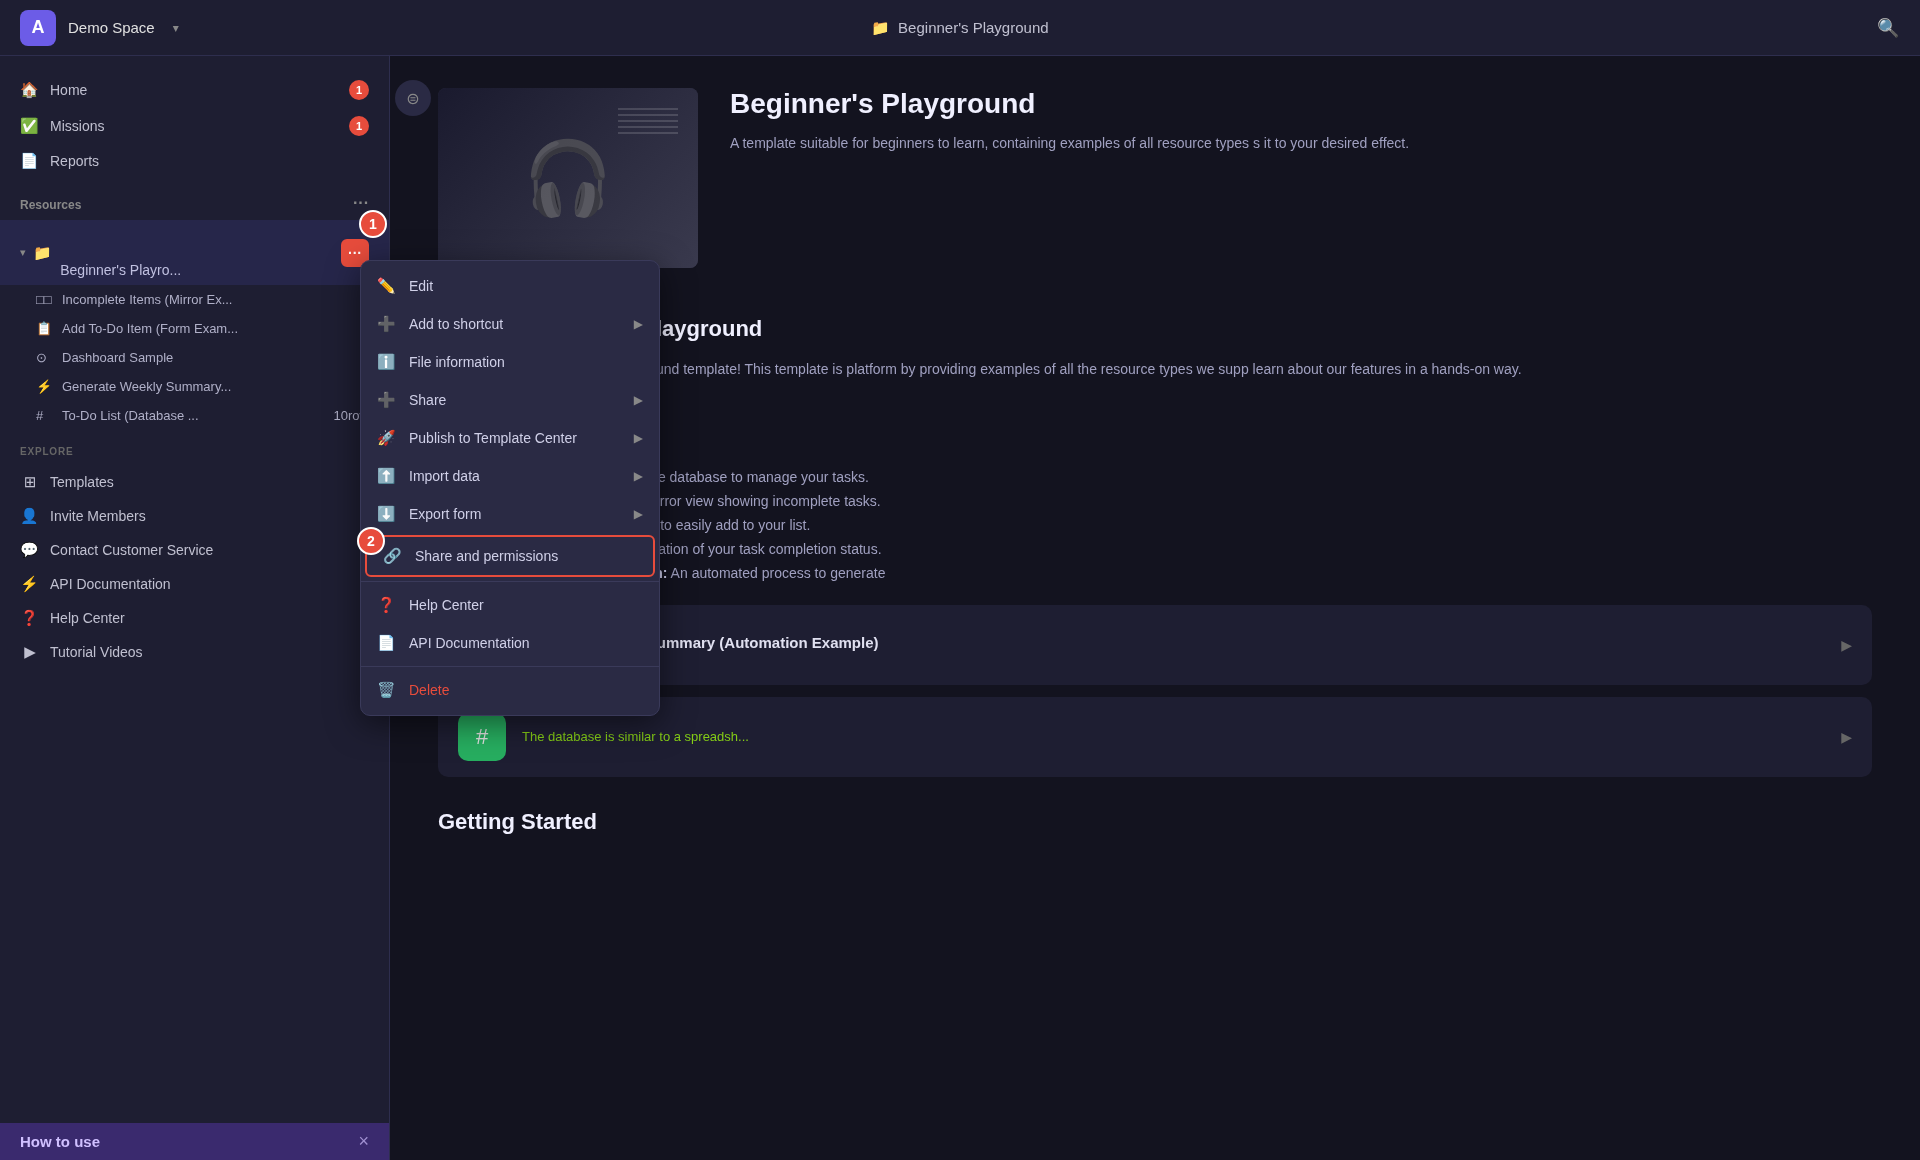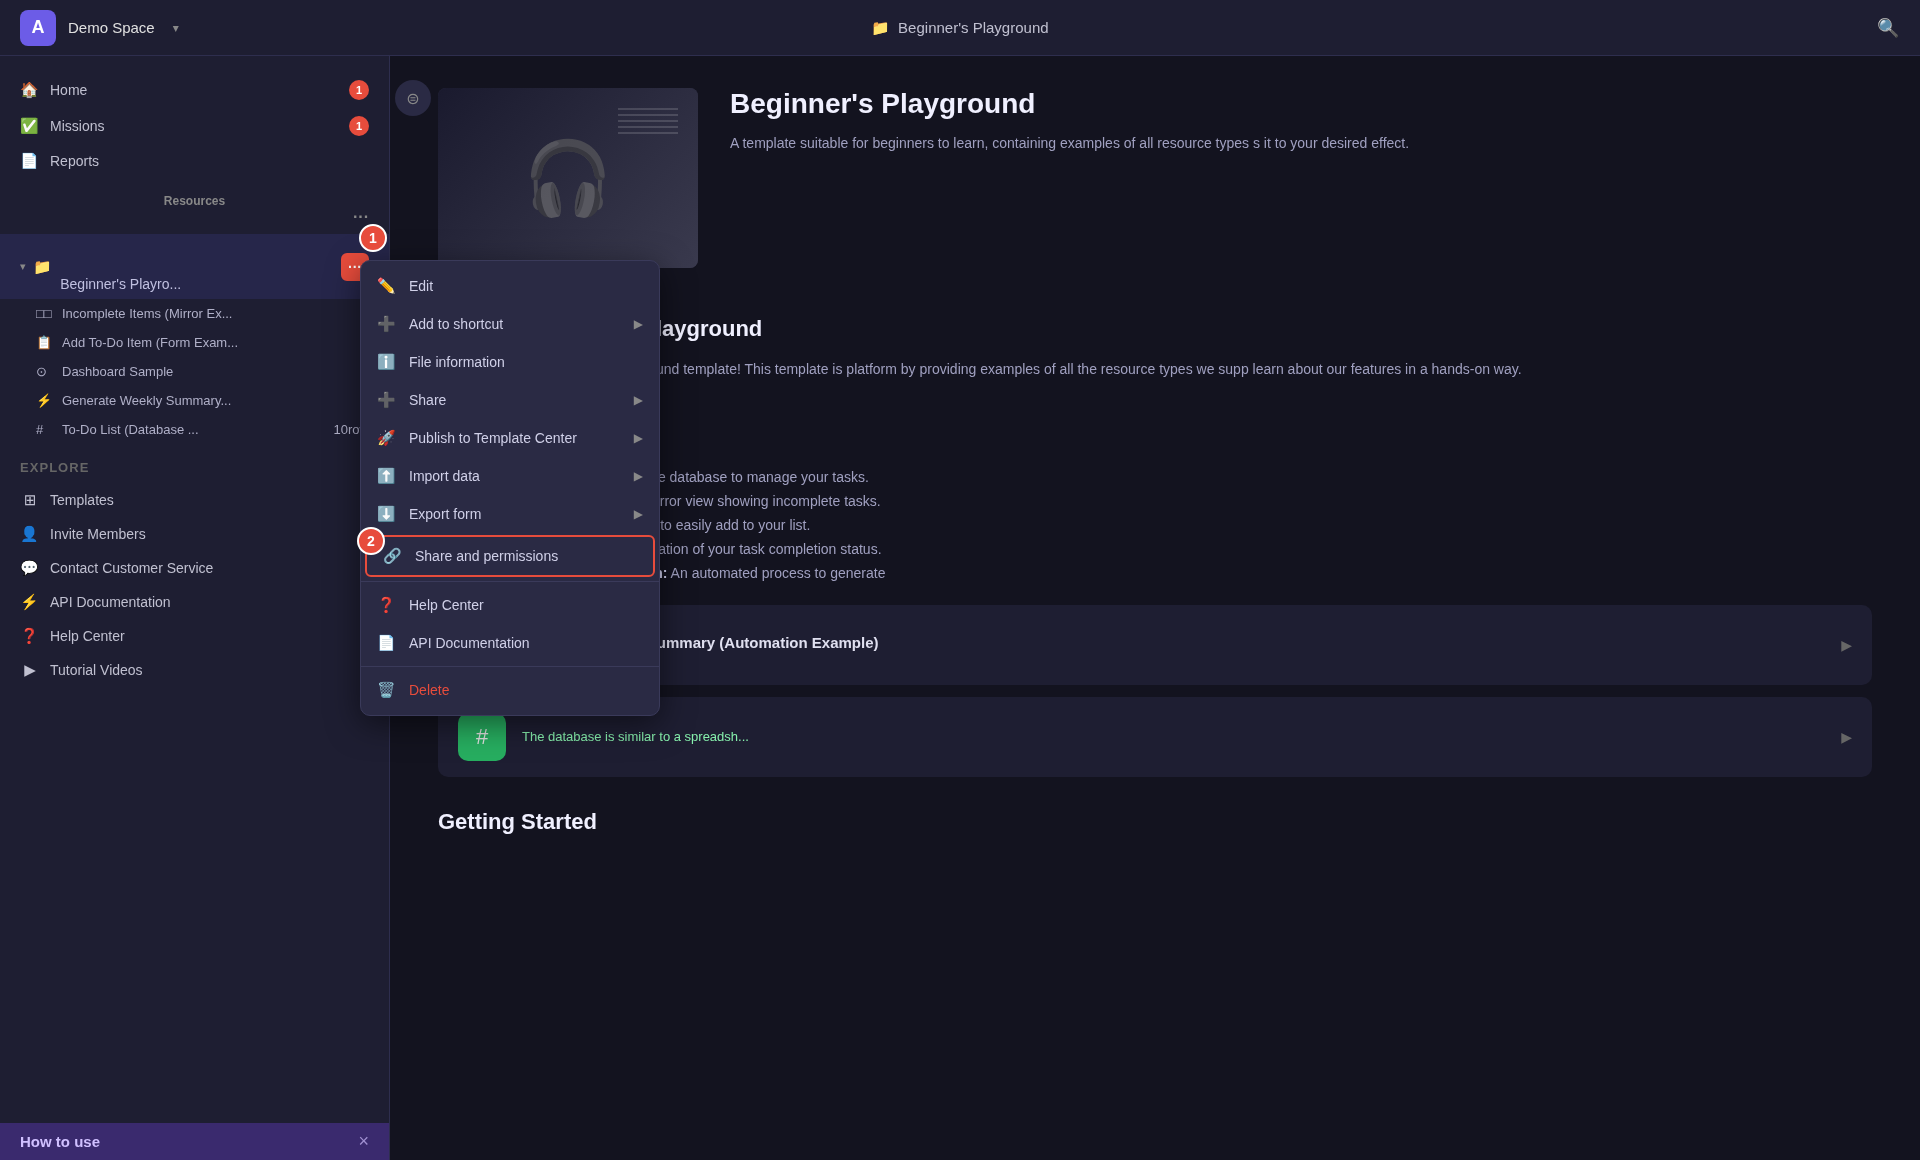--- a/index.html
+++ b/index.html
@@ -83,21 +83,21 @@
       border-right: 1px solid #2e2e4e;
       display: flex;
       flex-direction: column;
       overflow-y: auto;
       flex-shrink: 0;
     }
     .sidebar-section {
       padding: 16px 0 8px 0;
     }
     .sidebar-section-label {
-      font-size: 13px;
+      font-size: 10px;
       color: #666;
       font-weight: 600;
       text-transform: uppercase;
       letter-spacing: 0.08em;
       padding: 0 20px 8px 20px;
     }
     .sidebar-item {
       display: flex;
       align-items: center;
       padding: 8px 20px;
@@ -121,26 +121,25 @@
       width: 20px;
       height: 20px;
       display: flex;
       align-items: center;
       justify-content: center;
       font-size: 11px;
       font-weight: bold;
     }
     .sidebar-resources-header {
       display: flex;
-      align-items: center;
+      align-items: flex-end;
       padding: 8px 20px;
       color: #888;
       font-size: 12px;
       font-weight: 600;
-      flex-direction: column;
     }
     .sidebar-resources-header .dots-btn {
       margin-left: auto;
       color: #888;
       cursor: pointer;
       font-size: 16px;
     }
     .tree-item {
       display: flex;
       align-items: center;
@@ -355,21 +354,21 @@
       display: flex;
       align-items: center;
       justify-content: center;
       font-size: 22px;
       flex-shrink: 0;
     }
     .card-icon.purple { background: #5c4ee8; }
     .card-icon.green { background: #27ae60; }
     .card-text { flex: 1; }
     .card-title { font-size: 15px; font-weight: 600; color: #e0e0f0; margin-bottom: 4px; }
-    .card-desc { font-size: 13px; color: #86efac; overflow: hidden; text-overflow: ellipsis; white-space: nowrap; max-width: 500px; }
+    .card-desc { font-size: 13px; color: #84cc16; overflow: hidden; text-overflow: ellipsis; white-space: nowrap; max-width: 500px; }
     .card-arrow { color: #666; font-size: 14px; }
 
     
     .getting-started-title {
       font-size: 22px;
       font-weight: 700;
       color: #f0f0ff;
       margin-top: 32px;
       margin-bottom: 16px;
     }

